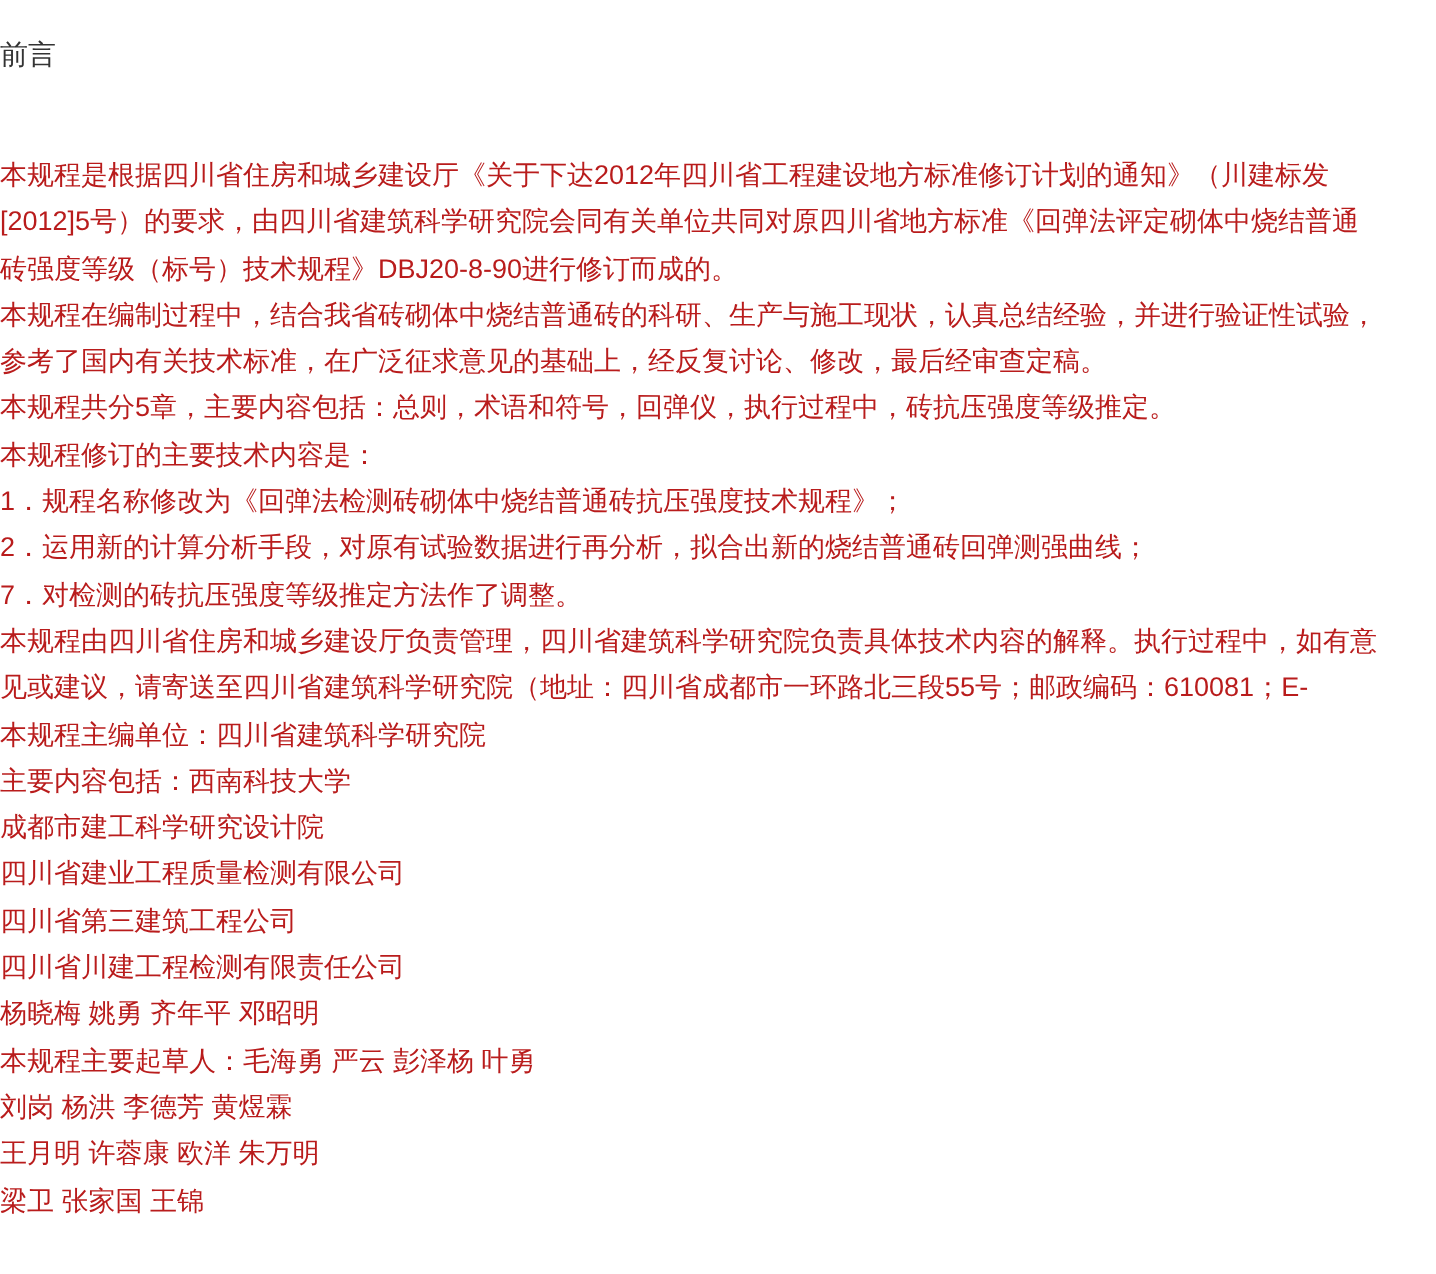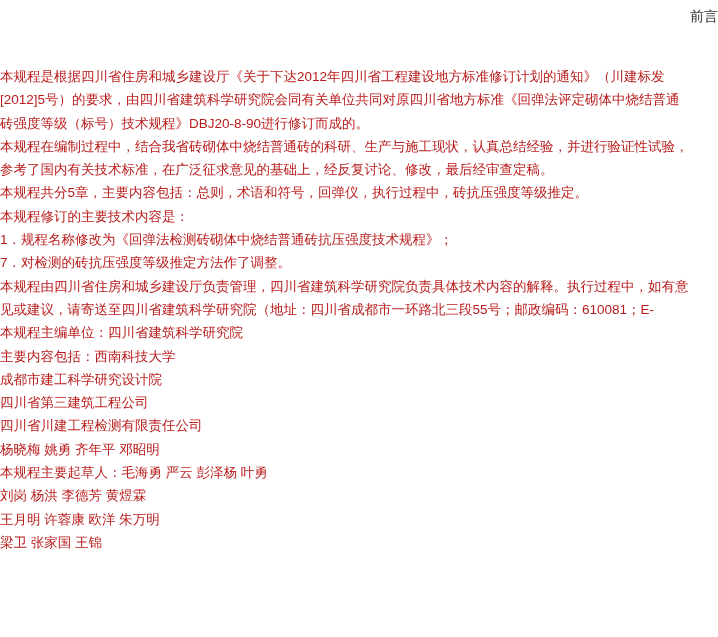--- a/index.html
+++ b/index.html
@@ -14,25 +14,25 @@
     font-family: "Liberation Sans", "DejaVu Sans", sans-serif;
     color: #333333;
   }
   .doc-page {
     width: 718px;
     height: 637px;
     background: #ffffff;
     position: relative;
   }
   .doc-title {
-    margin: 5px 0 37px 0;
+    margin: 16px 0 37px 0;
     font-size: 14px;
     font-weight: 400;
     line-height: 23px;
-    text-align: right;
+    text-align: left;
     color: #333333;
   }
   .doc-body {
     margin: 0;
     padding: 0;
   }
   .doc-line {
     font-size: 13.5px;
     line-height: 23.3px;
     white-space: nowrap;
@@ -46,26 +46,28 @@
   <div class="doc-title">前言</div>
   <div class="doc-body">
     <div class="doc-line">本规程是根据四川省住房和城乡建设厅《关于下达2012年四川省工程建设地方标准修订计划的通知》（川建标发</div>
     <div class="doc-line">[2012]5号）的要求，由四川省建筑科学研究院会同有关单位共同对原四川省地方标准《回弹法评定砌体中烧结普通</div>
     <div class="doc-line">砖强度等级（标号）技术规程》DBJ20-8-90进行修订而成的。</div>
     <div class="doc-line">本规程在编制过程中，结合我省砖砌体中烧结普通砖的科研、生产与施工现状，认真总结经验，并进行验证性试验，</div>
     <div class="doc-line">参考了国内有关技术标准，在广泛征求意见的基础上，经反复讨论、修改，最后经审查定稿。</div>
     <div class="doc-line">本规程共分5章，主要内容包括：总则，术语和符号，回弹仪，执行过程中，砖抗压强度等级推定。</div>
     <div class="doc-line">本规程修订的主要技术内容是：</div>
     <div class="doc-line">1．规程名称修改为《回弹法检测砖砌体中烧结普通砖抗压强度技术规程》；</div>
+    <div class="doc-line">2．运用新的计算分析手段，对原有试验数据进行再分析，拟合出新的烧结普通砖回弹测强曲线；</div>
     <div class="doc-line">7．对检测的砖抗压强度等级推定方法作了调整。</div>
     <div class="doc-line">本规程由四川省住房和城乡建设厅负责管理，四川省建筑科学研究院负责具体技术内容的解释。执行过程中，如有意</div>
     <div class="doc-line">见或建议，请寄送至四川省建筑科学研究院（地址：四川省成都市一环路北三段55号；邮政编码：610081；E-</div>
     <div class="doc-line">本规程主编单位：四川省建筑科学研究院</div>
     <div class="doc-line">主要内容包括：西南科技大学</div>
     <div class="doc-line">成都市建工科学研究设计院</div>
+    <div class="doc-line">四川省建业工程质量检测有限公司</div>
     <div class="doc-line">四川省第三建筑工程公司</div>
     <div class="doc-line">四川省川建工程检测有限责任公司</div>
     <div class="doc-line">杨晓梅 姚勇 齐年平 邓昭明</div>
     <div class="doc-line">本规程主要起草人：毛海勇 严云 彭泽杨 叶勇</div>
     <div class="doc-line">刘岗 杨洪 李德芳 黄煜霖</div>
     <div class="doc-line">王月明 许蓉康 欧洋 朱万明</div>
     <div class="doc-line">梁卫 张家国 王锦</div>
   </div>
 </div>
 

